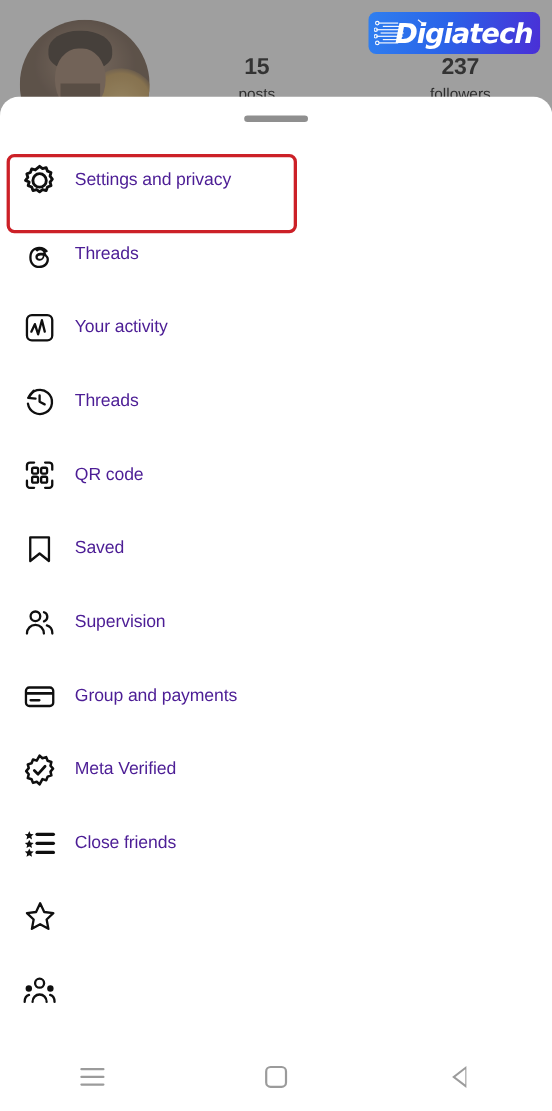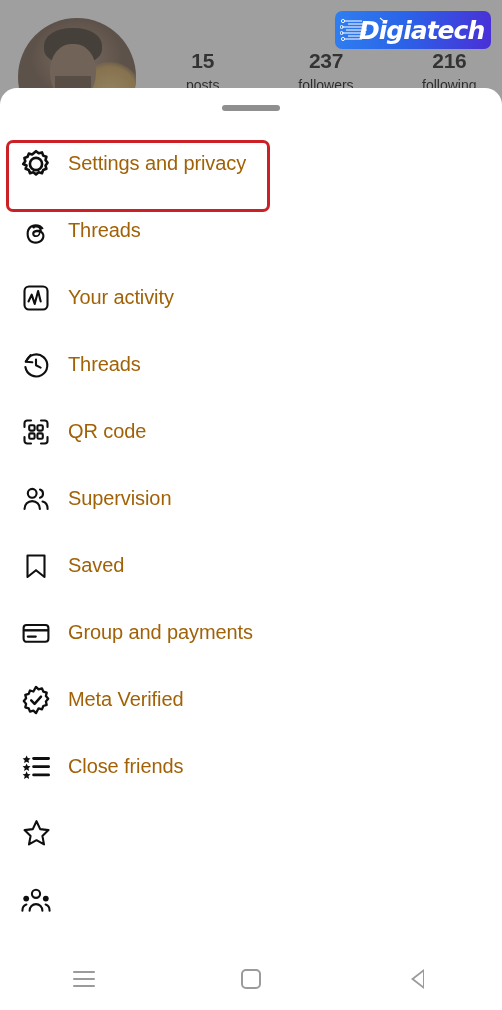--- a/index.html
+++ b/index.html
@@ -81,22 +81,22 @@
     padding-left:18px;
   }
   .menu-icon {
     width:36px; height:36px;
     display:flex; align-items:center; justify-content:center;
     flex:0 0 36px;
   }
   .menu-icon svg { display:block; }
   .menu-label {
     margin-left:14px;
-    font-size:20px;
-    color:#a16207;
+    font-size:16px;
+    color:#4c1d95;
     letter-spacing:-.1px;
     white-space:nowrap;
   }
 
   
   #highlight-box {
     position:absolute;
     left:6px; top:52px;
     width:264px; height:72px;
     border:3px solid #cc2027;
@@ -162,24 +162,20 @@
 
   <div id="stats">
     <div class="stat">
       <div class="stat-num">15</div>
       <div class="stat-label">posts</div>
     </div>
     <div class="stat">
       <div class="stat-num">237</div>
       <div class="stat-label">followers</div>
     </div>
-    <div class="stat">
-      <div class="stat-num">216</div>
-      <div class="stat-label">following</div>
-    </div>
   </div>
 </div>
 
 <div id="scrim"></div>
 
 <div id="sheet">
   <div id="sheet-handle"></div>
   <div id="menu-list">
       <div class="menu-item">
         <span class="menu-icon">
@@ -228,35 +224,35 @@
             <rect x="16.4" y="8.2" width="5.4" height="5.4" rx="1.4" stroke="#0f0f0f" fill="none" stroke-width="2.1" stroke-linecap="round" stroke-linejoin="round"></rect>
             <rect x="8.2" y="16.4" width="5.4" height="5.4" rx="1.4" stroke="#0f0f0f" fill="none" stroke-width="2.1" stroke-linecap="round" stroke-linejoin="round"></rect>
             <rect x="16.4" y="16.4" width="5.4" height="5.4" rx="1.4" stroke="#0f0f0f" fill="none" stroke-width="2.1" stroke-linecap="round" stroke-linejoin="round"></rect>
           </svg>
         </span>
         <span class="menu-label">QR code</span>
       </div>
       <div class="menu-item">
         <span class="menu-icon">
           <svg width="30" height="30" viewBox="0 0 30 30">
+            <path d="M6.5 4.5h17v21.5L15 19.2 6.5 26z" stroke="#0f0f0f" fill="none" stroke-width="2.1" stroke-linecap="round" stroke-linejoin="round"></path>
+          </svg>
+        </span>
+        <span class="menu-label">Saved</span>
+      </div>
+      <div class="menu-item">
+        <span class="menu-icon">
+          <svg width="30" height="30" viewBox="0 0 30 30">
             <circle cx="11.2" cy="9.3" r="4.4" stroke="#0f0f0f" fill="none" stroke-width="2.1" stroke-linecap="round" stroke-linejoin="round"></circle>
             <path d="M3.5 25c0-4.6 3.4-7.9 7.7-7.9s7.7 3.3 7.7 7.9" stroke="#0f0f0f" fill="none" stroke-width="2.1" stroke-linecap="round" stroke-linejoin="round"></path>
             <path d="M19 5.6a4.3 4.3 0 0 1 0 8.2" stroke="#0f0f0f" fill="none" stroke-width="2.1" stroke-linecap="round" stroke-linejoin="round"></path>
             <path d="M21.6 17.6c3.1.8 5 3.6 5 7.4" stroke="#0f0f0f" fill="none" stroke-width="2.1" stroke-linecap="round" stroke-linejoin="round"></path>
           </svg>
         </span>
         <span class="menu-label">Supervision</span>
-      </div>
-      <div class="menu-item">
-        <span class="menu-icon">
-          <svg width="30" height="30" viewBox="0 0 30 30">
-            <path d="M6.5 4.5h17v21.5L15 19.2 6.5 26z" stroke="#0f0f0f" fill="none" stroke-width="2.1" stroke-linecap="round" stroke-linejoin="round"></path>
-          </svg>
-        </span>
-        <span class="menu-label">Saved</span>
       </div>
       <div class="menu-item">
         <span class="menu-icon">
           <svg width="30" height="30" viewBox="0 0 30 30">
             <rect x="2.6" y="7" width="24.8" height="16.8" rx="3" stroke="#0f0f0f" fill="none" stroke-width="2.1" stroke-linecap="round" stroke-linejoin="round"></rect>
             <path d="M2.6 12.3h24.8" stroke="#0f0f0f" stroke-width="2.4"></path>
             <path d="M6.8 18.6h8" stroke="#0f0f0f" fill="none" stroke-width="2.1" stroke-linecap="round" stroke-linejoin="round"></path>
           </svg>
         </span>
         <span class="menu-label">Group and payments</span>

